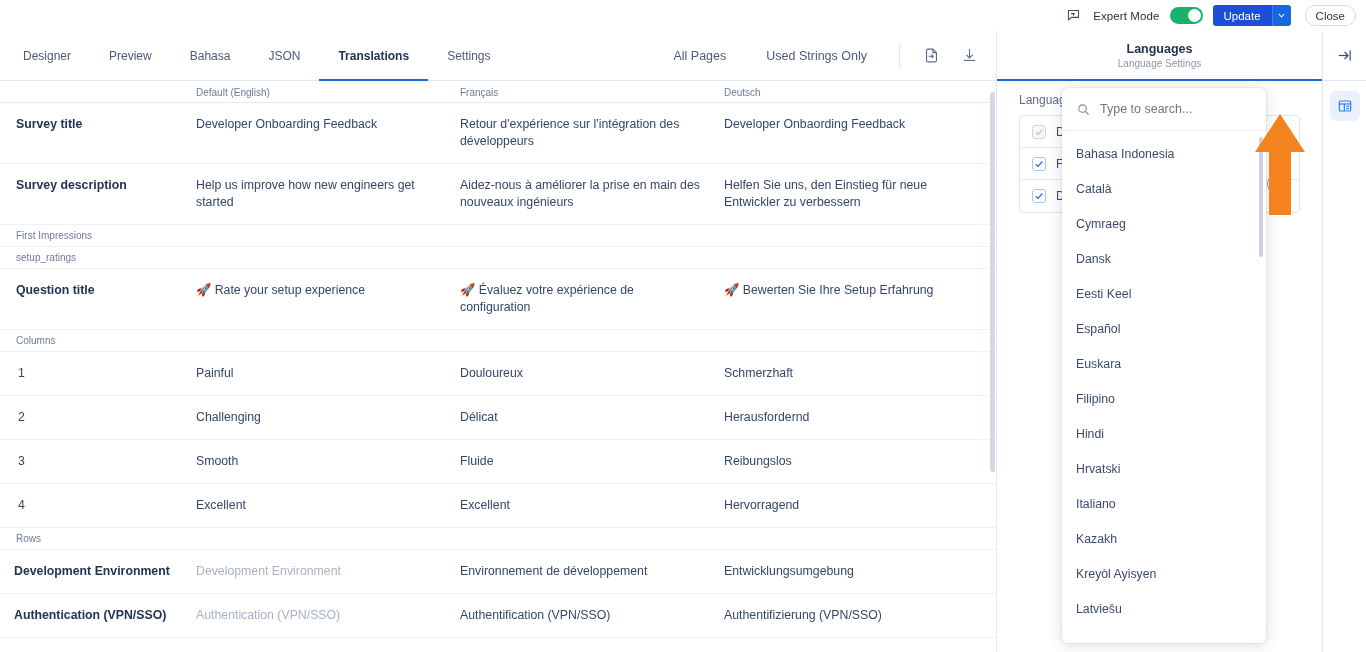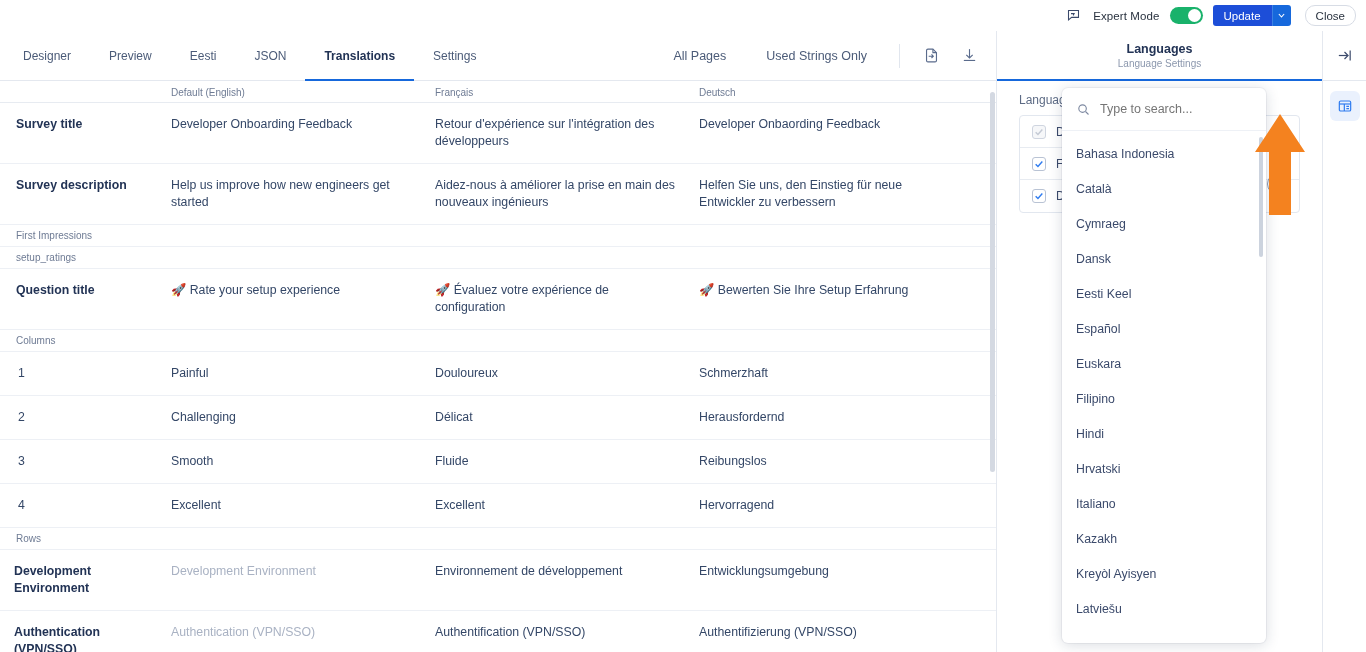--- a/index.html
+++ b/index.html
@@ -96,21 +96,21 @@
   
   .main {
     position: absolute; top: 81px; left: 0; width: 996px; height: 571px;
     overflow: hidden; background: #fff;
   }
   .thead {
     display: flex; height: 22px; align-items: flex-end; padding-bottom: 4px;
     border-bottom: 1px solid #e7ebf1;
   }
   .th { font-size: 10px; color: #6e7b94; }
-  .c0 { width: 171px; padding-left: 16px; flex: none; }
+  .c0 { width: 196px; padding-left: 16px; flex: none; }
   .c1 { width: 264px; flex: none; }
   .c2 { width: 264px; flex: none; }
   .c3 { width: 264px; flex: none; }
 
   .row { display: flex; border-bottom: 1px solid #edf0f5; align-items: flex-start; padding: 13px 0 13px 0; }
   .row.section { padding: 5px 0 5px 0; background: #fff; }
   .cell { font-size: 12.3px; line-height: 17px; color: #344767; padding-right: 18px; }
   .cell.label { font-weight: bold; color: #223355; }
   .cell.num { font-weight: normal; color: #344767; padding-left: 18px; }
   .cell.indent { padding-left: 14px; }
@@ -221,21 +221,21 @@
           </svg>
       </button>
     </span>
     <button class="btn-close">Close</button>
   </div>
 
   <div class="tabbar">
     <div class="tabs-left">
       <div class="tab">Designer</div>
       <div class="tab">Preview</div>
-      <div class="tab">Eesti</div>
+      <div class="tab">Bahasa</div>
       <div class="tab">JSON</div>
       <div class="tab active">Translations</div>
       <div class="tab">Settings</div>
     </div>
 
     <div class="tabs-mid">
       <div class="filt">All Pages</div>
       <div class="filt">Used Strings Only</div>
       <div class="vdiv"></div>
       <div class="ico-btn">

